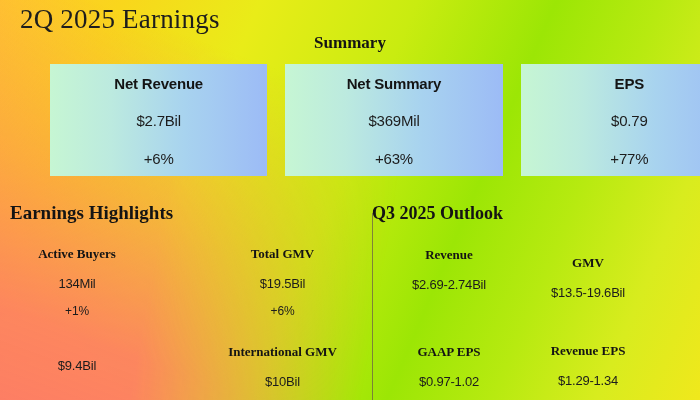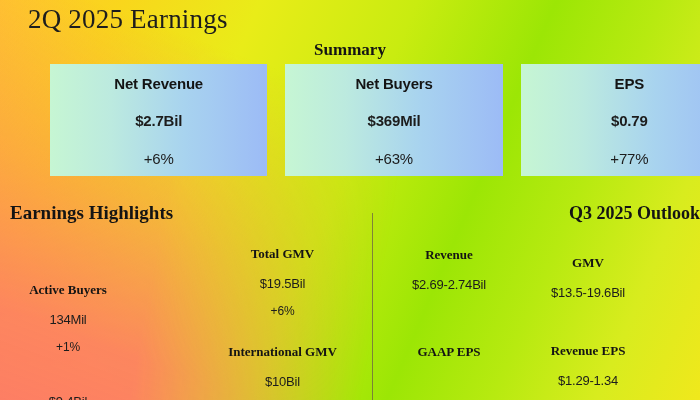--- a/index.html
+++ b/index.html
@@ -36,21 +36,21 @@
     -webkit-mask-image: linear-gradient(100deg, #000 0%, #000 26%, rgba(0,0,0,0) 56%);
     mask-image: linear-gradient(100deg, #000 0%, #000 26%, rgba(0,0,0,0) 56%);
     pointer-events: none;
   }
 
   .layer { position: absolute; inset: 0; }
 
   
   .page-title {
     position: absolute;
-    left: 28px;
+    left: 20px;
     top: 4px;
     font-family: "Liberation Serif", serif;
     font-size: 27px;
     font-weight: 400;
     color: #1d1d1d;
     letter-spacing: 0.2px;
     white-space: nowrap;
     text-align: center;
   }
 
@@ -58,21 +58,20 @@
   .summary-heading {
     position: absolute;
     left: 0;
     right: 0;
     top: 33px;
     text-align: center;
     font-family: "Liberation Serif", serif;
     font-size: 17px;
     font-weight: 700;
     color: #141414;
-    margin-top: 7px;
   }
 
   .summary-row {
     position: absolute;
     left: 15px;
     top: 64px;
     width: 688px;
     height: 112px;
     display: flex;
     gap: 18px;
@@ -90,21 +89,21 @@
   }
 
   .metric-title {
     font-size: 15px;
     font-weight: 700;
     color: #141414;
     letter-spacing: -0.2px;
   }
   .metric-value {
     font-size: 15px;
-    font-weight: 700;
+    font-weight: 400;
     color: #1c1c1c;
     margin-top: 20px;
     letter-spacing: -0.2px;
   }
   .metric-change {
     font-size: 15px;
     font-weight: 400;
     color: #1c1c1c;
     margin-top: 21px;
     letter-spacing: -0.2px;
@@ -132,21 +131,21 @@
   .section-heading.left {
     left: 10px;
     top: 202px;
     font-size: 19px;
   }
   .section-heading.right {
     left: 372px;
     right: 0;
     top: 203px;
     font-size: 18px;
-    text-align: right;
+    text-align: left;
   }
 
   
   .stat {
     position: absolute;
     text-align: center;
     white-space: nowrap;
   }
   .stat-label {
     font-family: "Liberation Serif", serif;
@@ -166,21 +165,21 @@
   .stat-change {
     font-size: 12px;
     font-weight: 400;
     color: #1c1c1c;
     display: block;
     margin-top: 13px;
     letter-spacing: -0.2px;
   }
 
   
-  .oh-c1 { left: 3px;   width: 130px; margin-top: 36px; }
+  .oh-c1 { left: 12px;   width: 130px; }
   .oh-c2 { left: 205px; width: 155px; }
   .oh-r1 { top: 246px; }
   .oh-r2 { top: 344px; }
 
   
   .ol-c1 { left: 381px; width: 136px; }
   .ol-c2 { left: 513px; width: 150px; }
   .ol-r1a { top: 247px; }
   .ol-r1b { top: 255px; }
   .ol-r2a { top: 344px; }
@@ -199,21 +198,21 @@
 
   <div class="summary-row">
 
     <div class="metric-card">
       <span class="metric-title">Net Revenue</span>
       <span class="metric-value">$2.7Bil</span>
       <span class="metric-change">+6%</span>
     </div>
 
     <div class="metric-card">
-      <span class="metric-title">Net Buyers</span>
+      <span class="metric-title">Net Summary</span>
       <span class="metric-value">$369Mil</span>
       <span class="metric-change">+63%</span>
     </div>
 
     <div class="metric-card">
       <span class="metric-title">EPS</span>
       <span class="metric-value">$0.79</span>
       <span class="metric-change">+77%</span>
     </div>
 
@@ -252,20 +251,21 @@
     <span class="stat-value">$2.69-2.74Bil</span>
   </div>
 
   <div class="stat ol-c2 ol-r1b">
     <span class="stat-label">GMV</span>
     <span class="stat-value">$13.5-19.6Bil</span>
   </div>
 
   <div class="stat ol-c1 ol-r2a">
     <span class="stat-label">GAAP EPS</span>
+    <span class="stat-value">$0.97-1.02</span>
   </div>
 
   <div class="stat ol-c2 ol-r2b">
     <span class="stat-label">Revenue EPS</span>
     <span class="stat-value">$1.29-1.34</span>
   </div>
 
 </div>
 
 </body></html>

